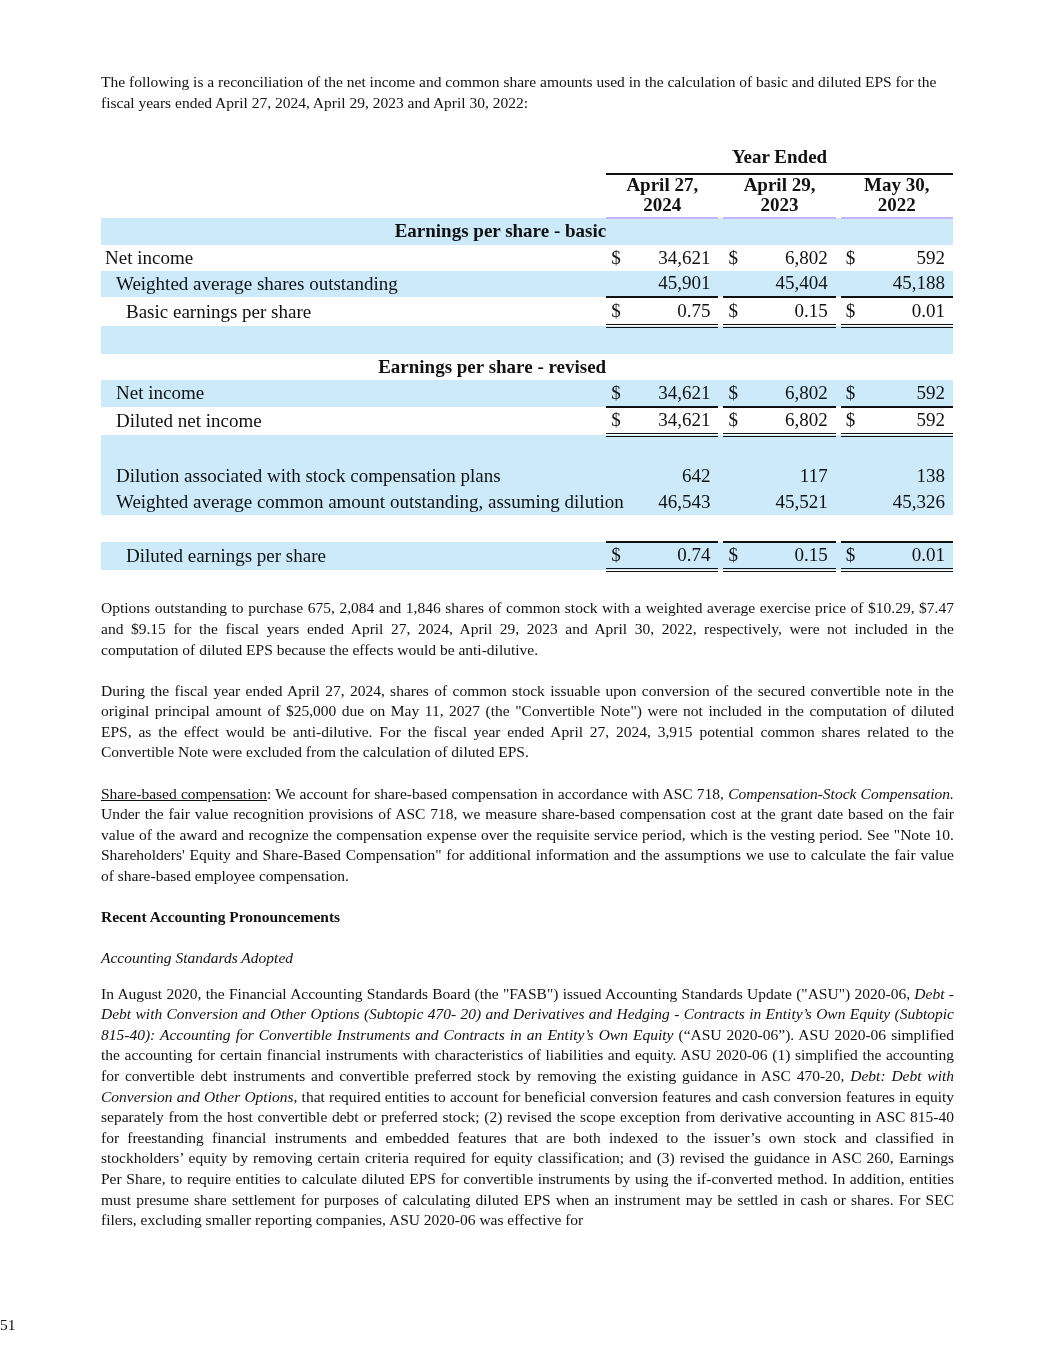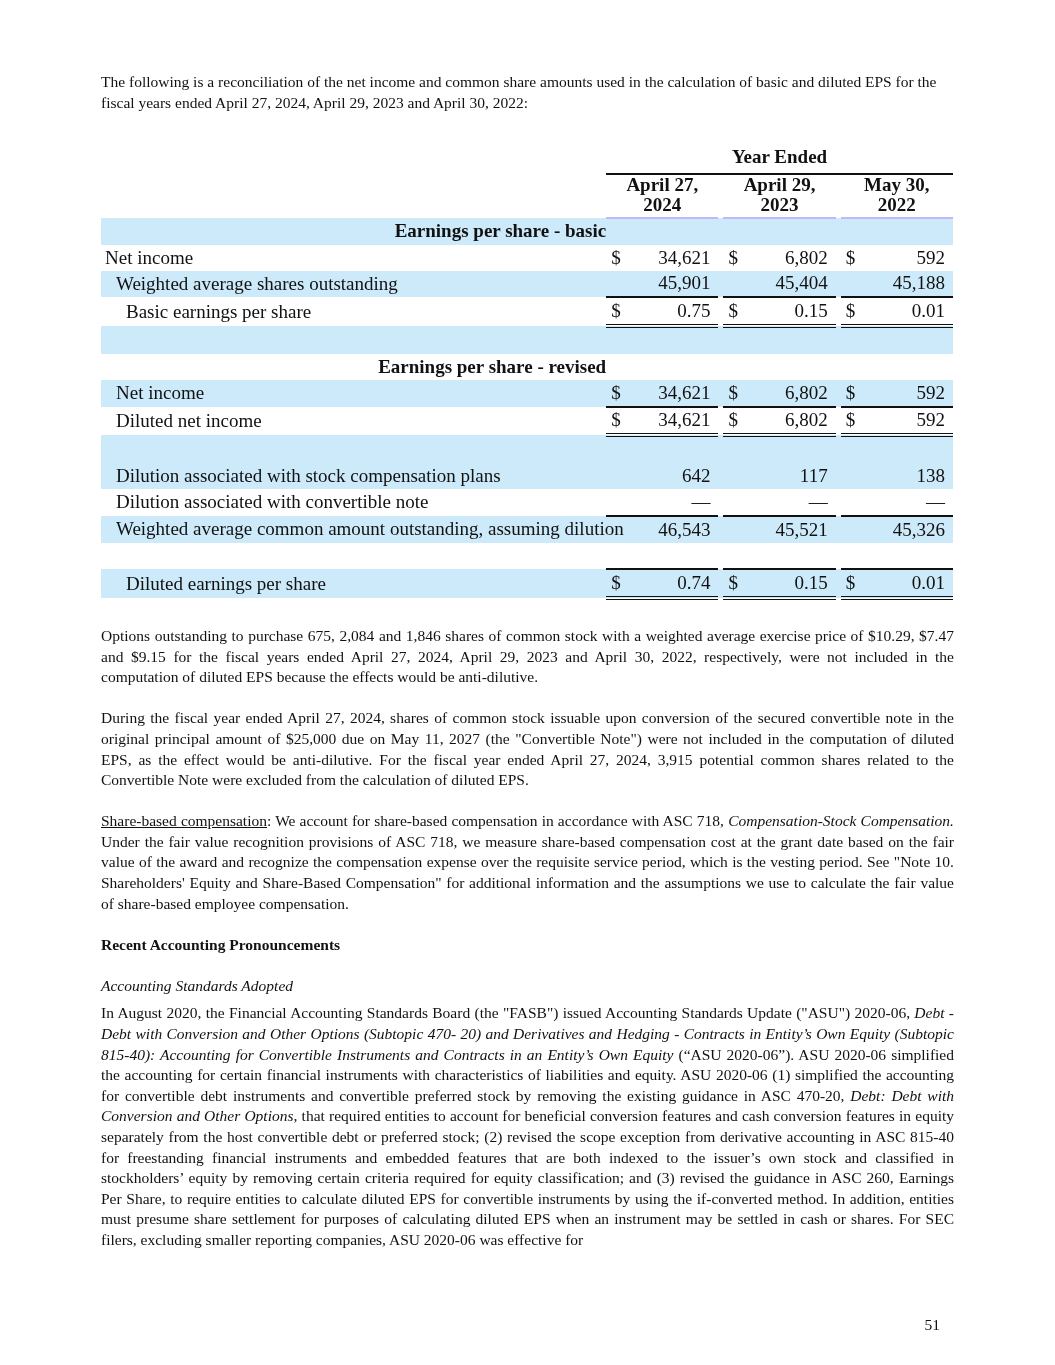--- a/index.html
+++ b/index.html
@@ -26,22 +26,22 @@
   .hdr-year .yr { border-bottom: 2px solid #111; padding-bottom: 3px !important; }
   .hdr-dates td { height: 46px; text-align: center; font-weight: bold; line-height: 20px; vertical-align: bottom; padding-bottom: 2px !important;}
   .hdr-dates td.dt { border-bottom: 2px solid #c4b5fd; }
   .bb2 { border-bottom: 4px double #111; }
   .bb1 { border-bottom: 2px solid #111; }
   .spacer-white td { height: 25.8px; }
   .after-table { margin-top: 26px; }
   .para { margin-bottom: 20.5px; }
   .u { text-decoration: underline; }
   .heading { font-weight: bold; margin-bottom: 20.5px; }
-  .subheading { font-style: italic; margin-bottom: 7px; }
-  .pagenum { position: absolute; top: 1316px; left: 0; width: 940px; text-align: right; font-size: 15.5px; }
+  .subheading { font-style: italic; margin-bottom: 15px; }
+  .pagenum { position: absolute; top: 1316px; left: 0; width: 940px; text-align: left; font-size: 15.5px; }
 </style>
 </head>
 <body>
 
 <div class="page">
   <p class="intro">The following is a reconciliation of the net income and common share amounts used in the calculation of basic and diluted EPS for the fiscal years ended April 27, 2024, April 29, 2023 and April 30, 2022:</p>
 
   <table class="eps">
     <colgroup>
       <col class="col-label">
@@ -229,43 +229,20 @@
             </div>
           </td>
           <td></td>
       <td>
             <div class="cell">
               <span></span>
               <span class="num">138</span>
             </div>
           </td>
     </tr>
-    <tr>
-      <td class="ind1">Dilution associated with convertible note</td>
-      <td class="bb1">
-            <div class="cell">
-              <span></span>
-              <span class="num">—</span>
-            </div>
-          </td>
-          <td></td>
-      <td class="bb1">
-            <div class="cell">
-              <span></span>
-              <span class="num">—</span>
-            </div>
-          </td>
-          <td></td>
-      <td class="bb1">
-            <div class="cell">
-              <span></span>
-              <span class="num">—</span>
-            </div>
-          </td>
-    </tr>
     <tr class="hl">
       <td class="ind1">Weighted average common amount outstanding, assuming dilution</td>
       <td>
             <div class="cell">
               <span></span>
               <span class="num">46,543</span>
             </div>
           </td>
           <td></td>
       <td>

